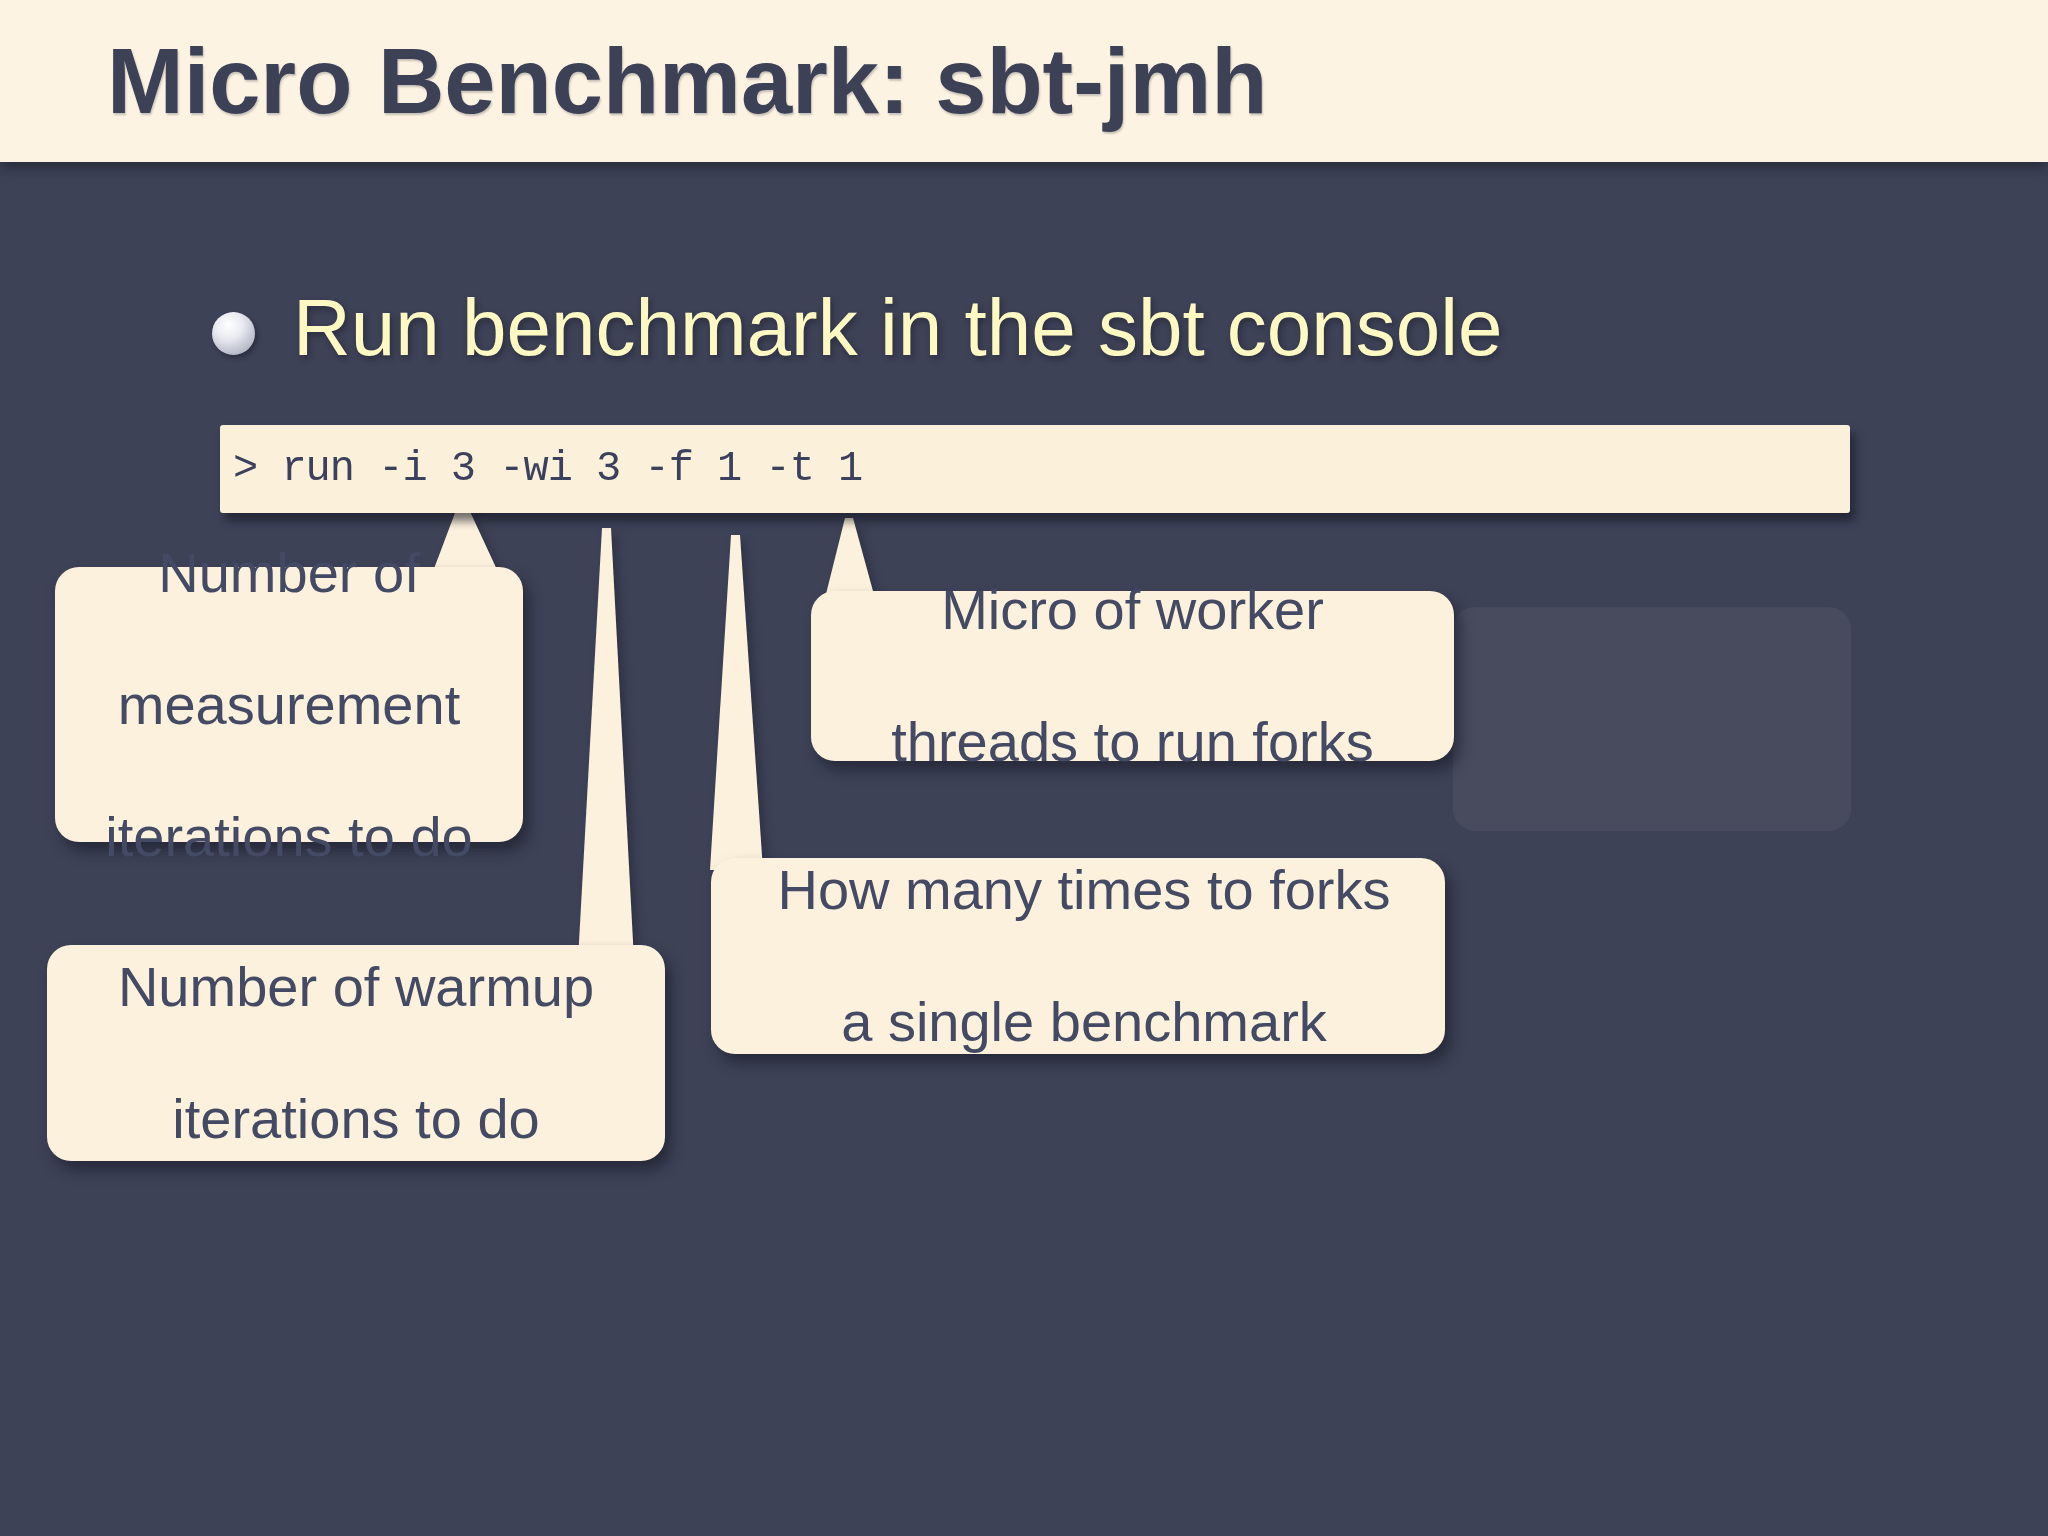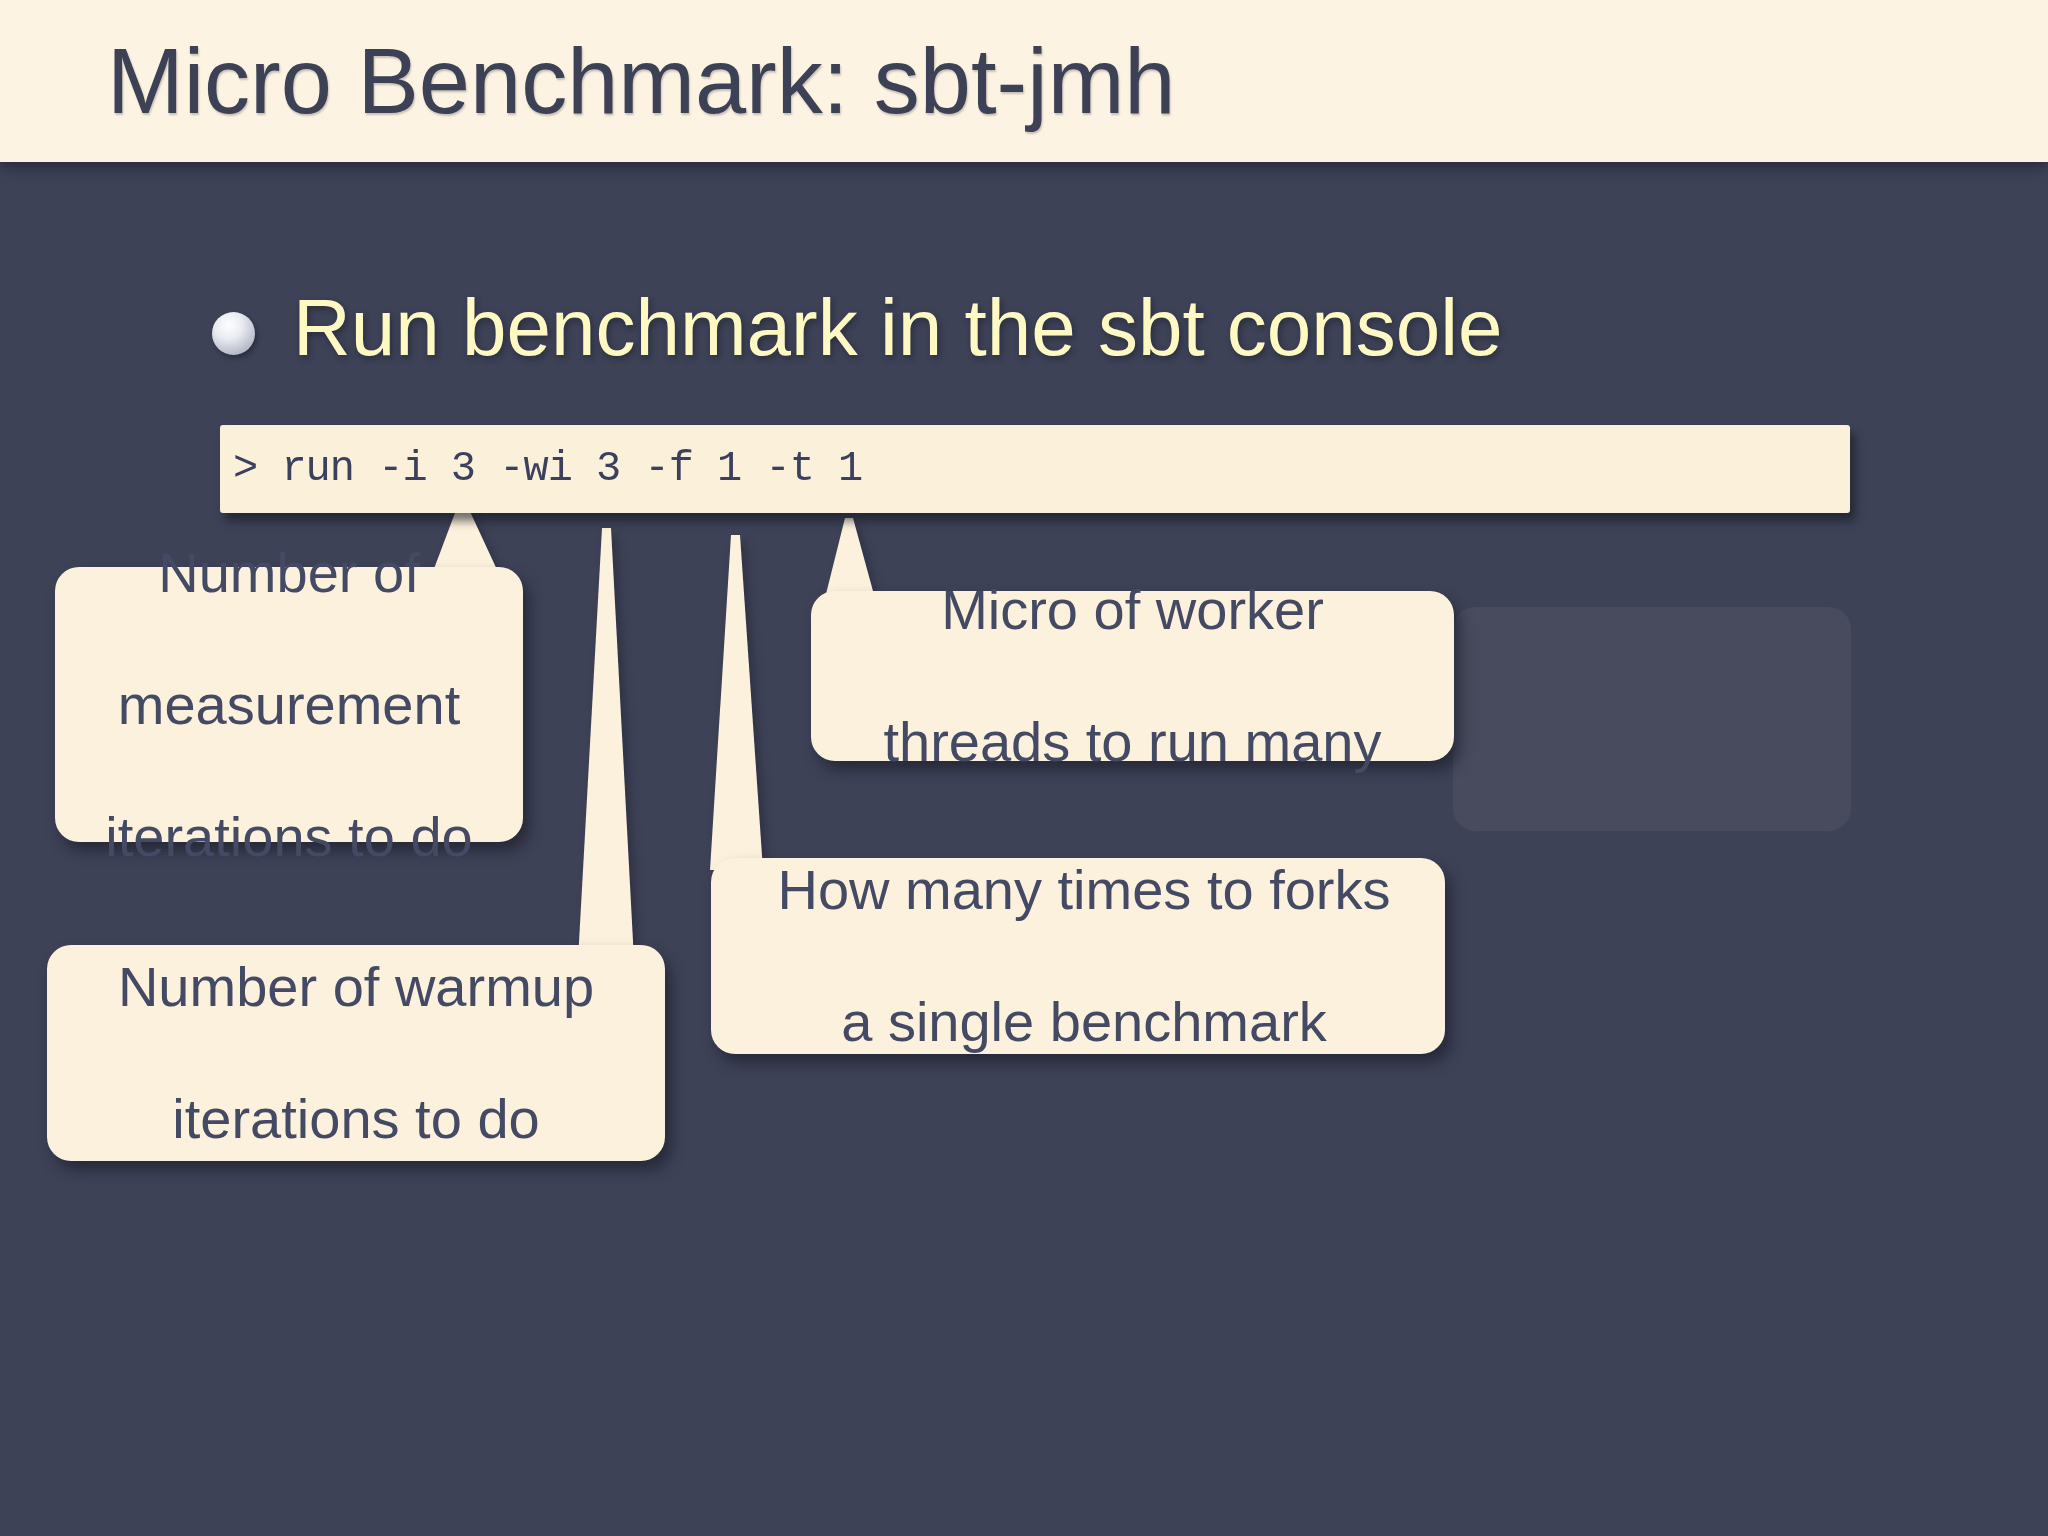--- a/index.html
+++ b/index.html
@@ -14,21 +14,21 @@
   }
   
   #header{
     position:absolute;left:0;top:0;width:2048px;height:162px;
     background:#fdf3e2;
     box-shadow:0 5px 12px rgba(18,21,32,0.55);
     display:flex;align-items:center;
   }
   #title{
     margin-left:107px;
-    font-size:92px;font-weight:400;letter-spacing:0px;
+    font-size:92px;font-weight:700;letter-spacing:0px;
     color:#3c4156;
     text-shadow:1px 2px 2px rgba(40,44,60,0.25);
     white-space:nowrap;
   }
   
   #bullet-sphere{
     position:absolute;left:212px;top:312px;width:43px;height:43px;
     border-radius:50%;
     background:radial-gradient(circle at 38% 30%, #ffffff 0%, #e9ebf1 35%, #bcc0cd 70%, #999fb2 100%);
     box-shadow:2px 3px 5px rgba(18,21,32,0.45);
@@ -115,16 +115,16 @@
     <div class="line">iterations to do</div>
   </div>
 
   <div class="callout" id="callout-forks">
     <div class="line">How many times to forks</div>
     <div class="line">a single benchmark</div>
   </div>
 
   <div class="callout" id="callout-worker">
     <div class="line">Micro of worker</div>
-    <div class="line">threads to run many</div>
+    <div class="line">threads to run forks</div>
   </div>
 
 </div>
 
 </body></html>

